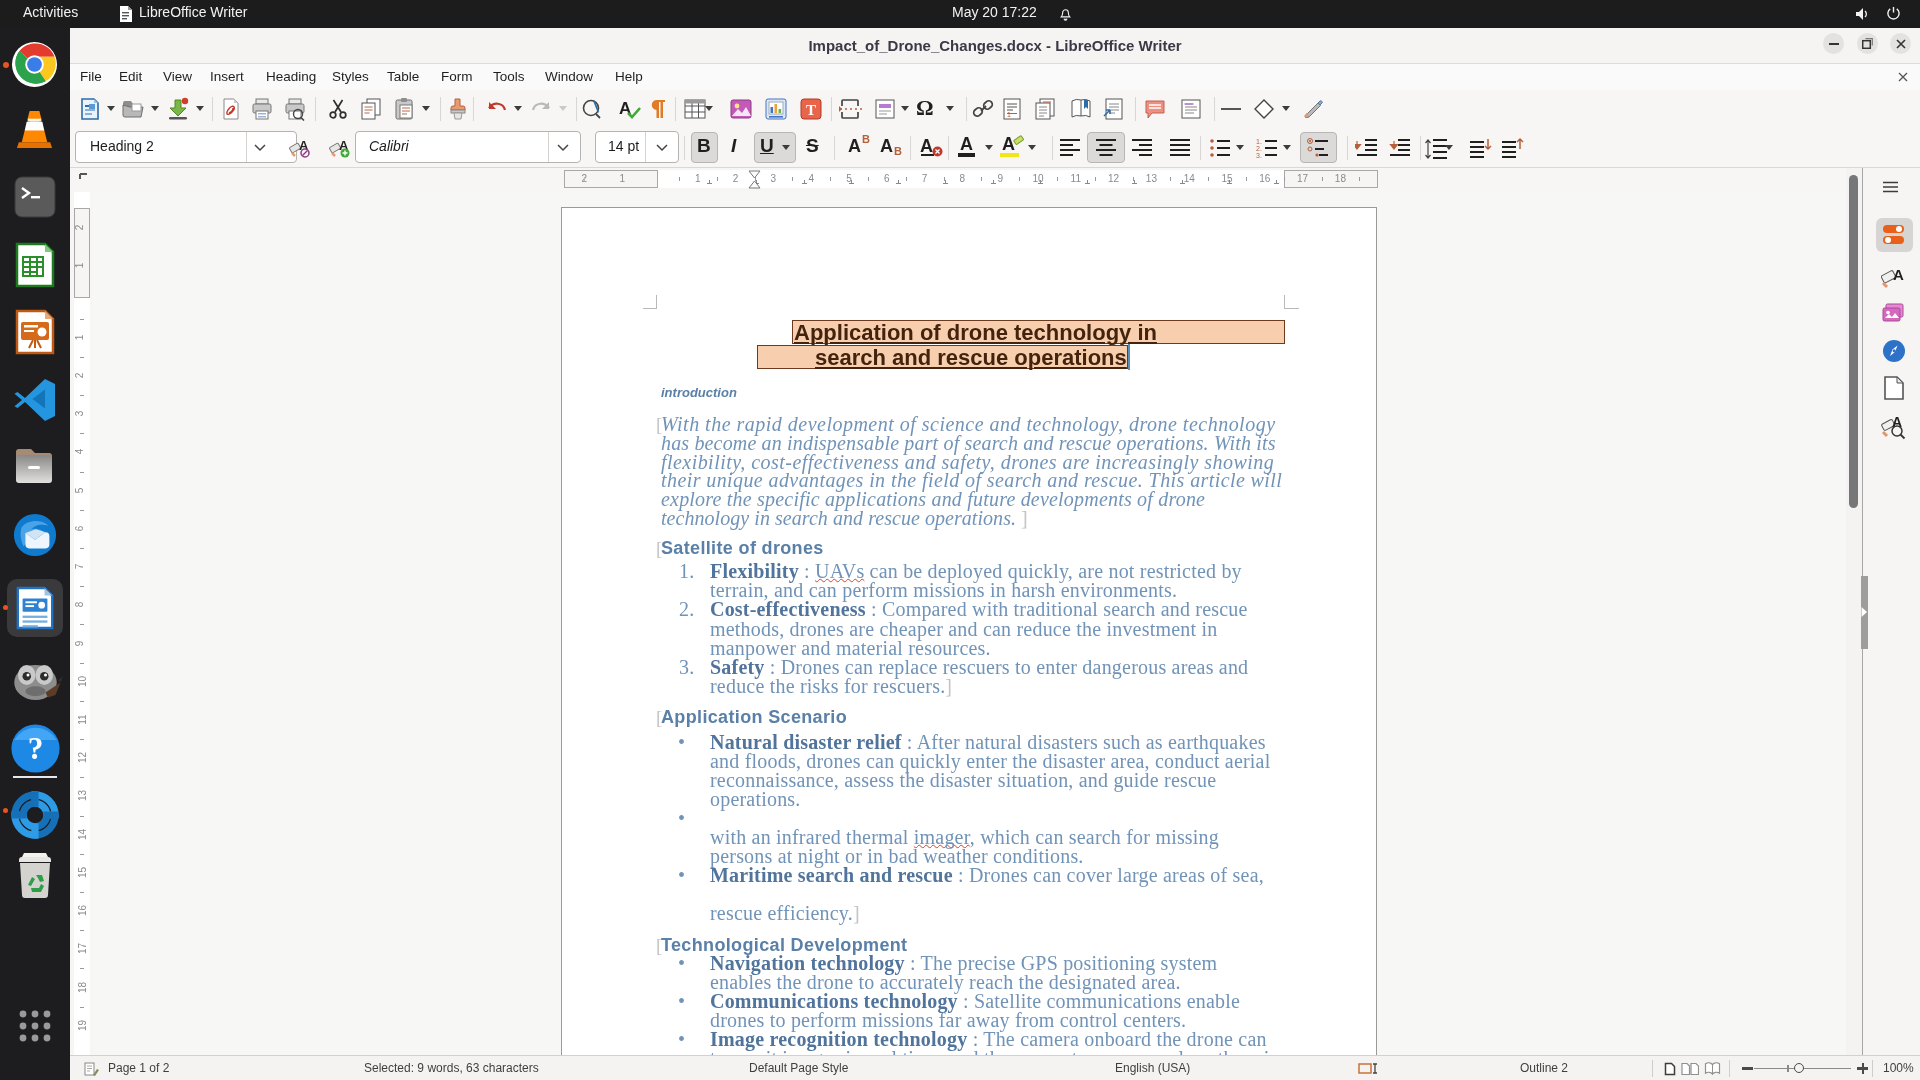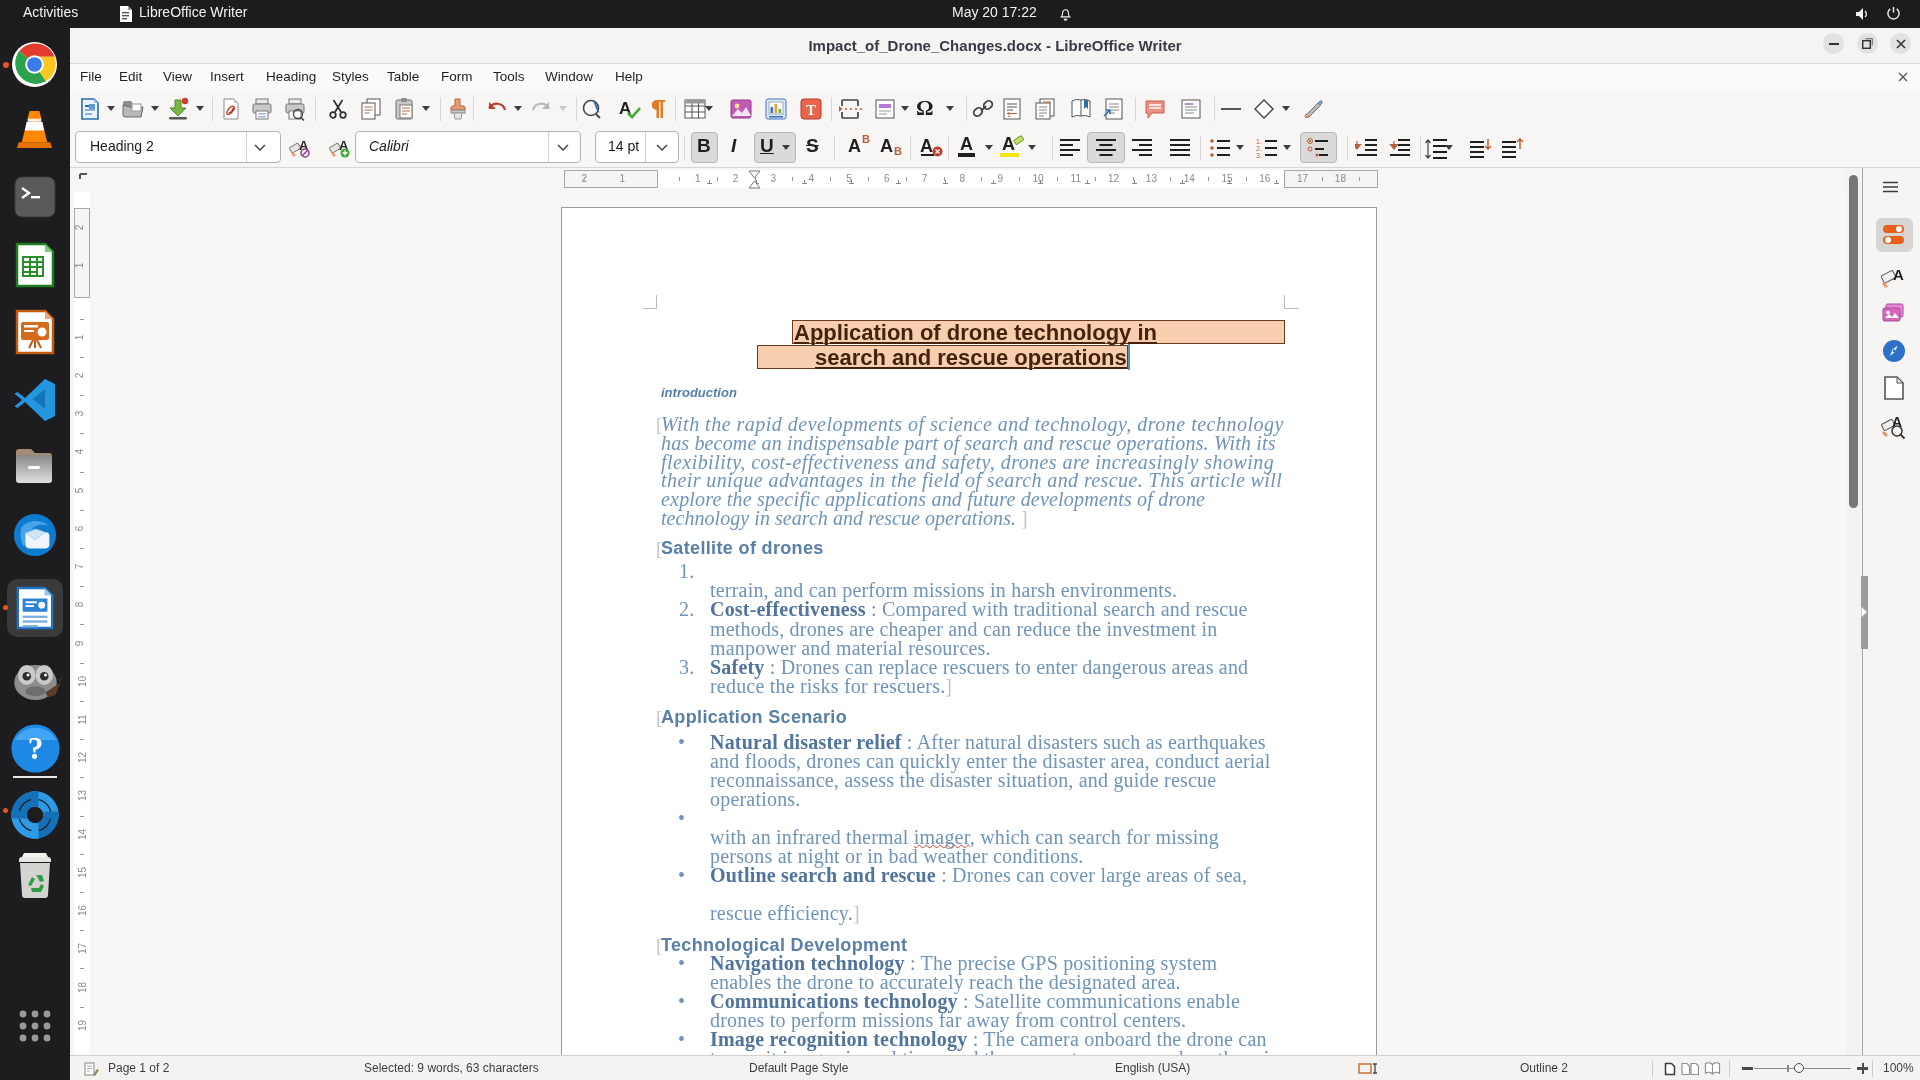--- a/index.html
+++ b/index.html
@@ -441,21 +441,21 @@
 <svg class="abs" style="left:1212px;top:16px" width="8" height="6">
       <path d="M0 0h8L4 5z" fill="#3c3c3c"></path>
     </svg>
 <svg class="abs" style="left:1231px;top:7px" width="24" height="24" viewBox="0 0 24 24">
       <path d="M4 20c0-2 1-3 2.5-3.5L17 6l2.5 2.5L9 19c-1 1.5-3 2-5 1z" fill="#b9b9b9" stroke="#777"></path>
       <path d="M17 6l2-2c1-1 3 1 2 2l-2 2z" fill="#8fa8c8" stroke="#5a7ba6"></path>
       <path d="M4 20c0-2 1-3 2.5-3.5l1.5 2c-1 1.5-2.5 1.8-4 1.5z" fill="#e89a70"></path>
     </svg>
 </div>
 <div id="tb2">
-<div class="combo" style="left:5px;width:206px">
+<div class="combo" style="left:5px;width:222px">
       <span class="abs" style="left:14px;top:6px">Heading 2</span>
       <div class="cline" style="left:170px"></div>
       <svg class="abs" style="left:178px;top:12px" width="12" height="8" viewBox="0 0 12 8" fill="none" stroke="#444" stroke-width="1.5">
         <path d="M1 1l5 5 5-5"></path>
       </svg>
     </div>
 <svg class="abs" style="left:218px;top:8px" width="24" height="24" viewBox="0 0 24 24">
       <rect x="2" y="9" width="10" height="6" rx="1" transform="rotate(-30 7 12)" fill="#e8e6e3" stroke="#777"></rect>
       <path d="M4 17l3 3" stroke="#e89a70" stroke-width="2.5"></path>
       <text x="11" y="14" font-size="13" font-weight="bold" fill="#1f1f1f" font-family="Liberation Sans">A</text>
@@ -740,49 +740,50 @@
 <svg class="abs" style="left:721px;top:86px" width="16" height="16" fill="none" stroke="#b9b9b9">
         <path d="M1.5 1v14M1 14.5h15"></path>
       </svg>
 <div class="abs" style="left:230px;top:112px;width:493px;height:24px;background:#f8cfae;border:1px solid #6b3a1f"></div>
 <div class="abs" style="left:195px;top:137px;width:371px;height:24px;background:#f8cfae;border:1px solid #6b3a1f"></div>
 <div class="abs ttl" style="left:232px;top:112.5px">Application of drone technology in</div>
 <div class="abs ttl" style="left:253px;top:137.5px">search and rescue operations</div>
 <div class="abs" style="left:566px;top:136px;width:2px;height:26px;background:#5590bb"></div>
 <div class="abs hd" style="left:99px;top:175px;font-size:13px;font-style:italic;letter-spacing:0">introduction</div>
 <div class="abs fm" style="left:94px;top:207px">[</div>
-<div class="abs ser it" style="left:99px;top:207px;letter-spacing:0.49px">With the rapid developments of science and technology, drone technology</div>
+<div class="abs ser it" style="left:99px;top:207px;letter-spacing:0.49px">With the rapid development of science and technology, drone technology</div>
 <div class="abs ser it" style="left:99px;top:225.8px;letter-spacing:0.16px">has become an indispensable part of search and rescue operations. With its</div>
 <div class="abs ser it" style="left:99px;top:244.6px;letter-spacing:0.45px">flexibility, cost-effectiveness and safety, drones are increasingly showing</div>
 <div class="abs ser it" style="left:99px;top:263.4px;letter-spacing:0.41px">their unique advantages in the field of search and rescue. This article will</div>
 <div class="abs ser it" style="left:99px;top:282.2px;letter-spacing:0.2px">explore the specific applications and future developments of drone</div>
 <div class="abs ser it" style="left:99px;top:301px;letter-spacing:0.05px">technology in search and rescue operations.<span class="fm2" style="font-style:normal"> ]</span></div>
 <div class="abs fm" style="left:94px;top:331px">[</div>
 <div class="abs hd" style="left:99px;top:331px">Satellite of drones</div>
 <div class="abs ser" style="left:117px;top:354.2px">1.</div>
+<div class="abs ser" style="left:148px;top:354.2px"><b>Flexibility</b> : <span class="sq">UAVs</span> can be deployed quickly, are not restricted by</div>
 <div class="abs ser" style="left:148px;top:373.2px">terrain, and can perform missions in harsh environments.</div>
 <div class="abs ser" style="left:117px;top:392.4px">2.</div>
 <div class="abs ser" style="left:148px;top:392.4px"><b>Cost-effectiveness</b> : Compared with traditional search and rescue</div>
 <div class="abs ser" style="left:148px;top:411.5px">methods, drones are cheaper and can reduce the investment in</div>
 <div class="abs ser" style="left:148px;top:430.6px">manpower and material resources.</div>
 <div class="abs ser" style="left:117px;top:449.7px">3.</div>
 <div class="abs ser" style="left:148px;top:449.7px"><b>Safety</b> : Drones can replace rescuers to enter dangerous areas and</div>
 <div class="abs ser" style="left:148px;top:468.7px">reduce the risks for rescuers.<span class="fm2">]</span></div>
 <div class="abs fm" style="left:94px;top:499.5px">[</div>
 <div class="abs hd" style="left:99px;top:499.5px">Application Scenario</div>
 <div class="abs ser bu" style="left:116px;top:524.7px">•</div>
 <div class="abs ser" style="left:148px;top:524.7px"><b>Natural disaster relief</b> : After natural disasters such as earthquakes</div>
 <div class="abs ser" style="left:148px;top:543.7px">and floods, drones can quickly enter the disaster area, conduct aerial</div>
 <div class="abs ser" style="left:148px;top:562.7px">reconnaissance, assess the disaster situation, and guide rescue</div>
 <div class="abs ser" style="left:148px;top:581.7px">operations.</div>
 <div class="abs ser bu" style="left:116px;top:600.7px">•</div>
 <div class="abs ser" style="left:148px;top:619.7px">with an infrared thermal <span class="sq">imager</span>, which can search for missing</div>
 <div class="abs ser" style="left:148px;top:638.7px">persons at night or in bad weather conditions.</div>
 <div class="abs ser bu" style="left:116px;top:657.7px">•</div>
-<div class="abs ser" style="left:148px;top:657.7px"><b>Outline search and rescue</b> : Drones can cover large areas of sea,</div>
+<div class="abs ser" style="left:148px;top:657.7px"><b>Maritime search and rescue</b> : Drones can cover large areas of sea,</div>
 <div class="abs ser" style="left:148px;top:695.7px">rescue efficiency.<span class="fm2">]</span></div>
 <div class="abs fm" style="left:94px;top:727.5px">[</div>
 <div class="abs hd" style="left:99px;top:727.5px">Technological Development</div>
 <div class="abs ser bu" style="left:116px;top:746.3px">•</div>
 <div class="abs ser" style="left:148px;top:746.3px"><b>Navigation technology</b> : The precise GPS positioning system</div>
 <div class="abs ser" style="left:148px;top:765px">enables the drone to accurately reach the designated area.</div>
 <div class="abs ser bu" style="left:116px;top:784.1px">•</div>
 <div class="abs ser" style="left:148px;top:784.1px"><b>Communications technology</b> : Satellite communications enable</div>
 <div class="abs ser" style="left:148px;top:802.9px">drones to perform missions far away from control centers.</div>
 <div class="abs ser bu" style="left:116px;top:822.4px">•</div>

